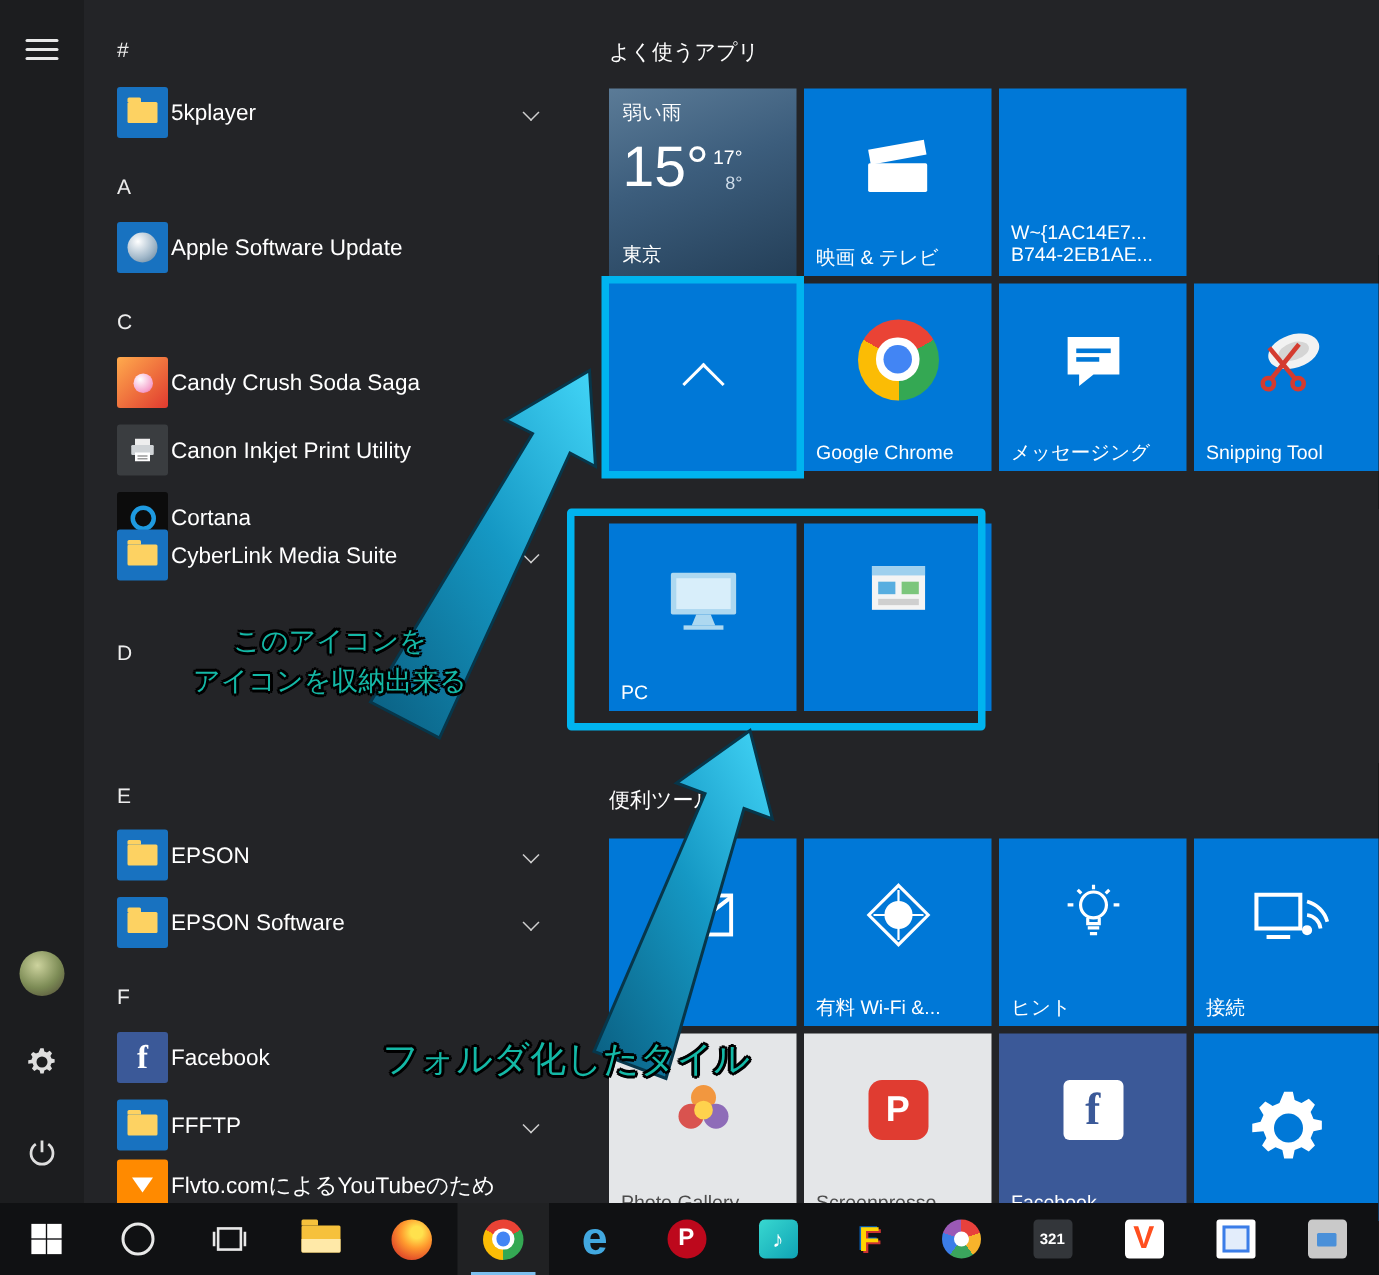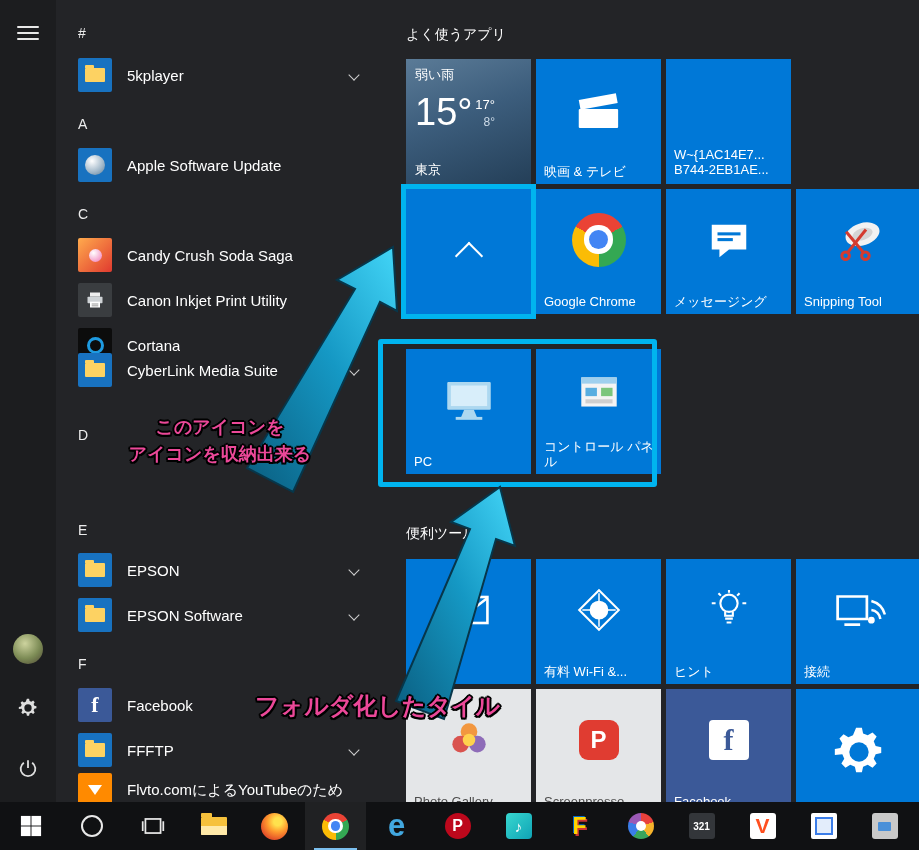--- a/index.html
+++ b/index.html
@@ -10,21 +10,21 @@
 .menu{position:absolute;left:0;top:0;right:0;bottom:48px;background:#232427}
 .nav-rail{position:absolute;left:0;top:0;width:56px;height:100%;background:#1c1d1f}
 .rail-btn{position:absolute;left:0;width:56px;height:40px;display:flex;align-items:center;justify-content:center;cursor:pointer}
 .hamburger{width:22px}
 .hamburger span{display:block;height:2px;background:#e8e8e8;margin:4px 0;border-radius:1px}
 .avatar{width:30px;height:30px;border-radius:50%;background:radial-gradient(circle at 40% 32%,#cdd39e,#7c8b55 55%,#4c4434)}
 
 
 .app-list{position:absolute;left:56px;top:0;width:320px;height:100%}
 .sec{position:absolute;left:22px;height:20px;font-size:14px;color:#ececec;display:flex;align-items:center;cursor:pointer}
-.row{position:absolute;left:22px;width:288px;height:36px;display:flex;align-items:center;gap:15px;cursor:pointer}
+.row{position:absolute;left:22px;width:288px;height:36px;display:flex;align-items:center;gap:2px;cursor:pointer}
 .row-label{font-size:15px;color:#fff;white-space:nowrap;overflow:hidden;max-width:215px}
 .chev{width:8px;height:8px;border-right:1.6px solid #cfcfcf;border-bottom:1.6px solid #cfcfcf;transform:rotate(45deg);margin-left:auto;margin-right:8px;flex:none;cursor:pointer}
 .ai{width:34px;height:34px;flex:none;display:flex;align-items:center;justify-content:center;border-radius:2px;position:relative}
 .ai-blue{background:#1872c0}
 .ai-candy{background:linear-gradient(135deg,#ffab4d,#e03a2f)}
 .ai-candy::after{content:'';width:13px;height:13px;border-radius:50%;background:radial-gradient(circle at 35% 30%,#fff,#f59fcb 70%,#d8586f)}
 .ai-dark{background:#3a3d40}
 .ai-black{background:#0c0c0c}
 .cortana-ring{width:17px;height:17px;border-radius:50%;border:3px solid #1e9ae0}
 .ai-fb{background:#3b5998}
@@ -56,21 +56,21 @@
 .chrome-ball{--s:54px;width:var(--s);height:var(--s);border-radius:50%;background:conic-gradient(from -60deg,#ea4335 0 120deg,#34a853 120deg 240deg,#fbbc05 240deg 360deg);position:relative;flex:none}
 .chrome-ball::before{content:'';position:absolute;inset:24%;border-radius:50%;background:#fff}
 .chrome-ball::after{content:'';position:absolute;inset:32%;border-radius:50%;background:#4285f4}
 .sp-logo{width:40px;height:40px;border-radius:9px;background:#e03c31;display:flex;align-items:center;justify-content:center}
 .sp-logo::after{content:"P";color:#fff;font-weight:bold;font-size:24px}
 .fbtile{width:40px;height:40px;background:#fff;border-radius:4px;display:flex;align-items:center;justify-content:center}
 .fbtile::after{content:"f";color:#3b5998;font:bold 30px "Liberation Serif","DejaVu Serif",serif}
 
 
 .arrows{position:absolute;left:0;top:0;z-index:25;pointer-events:none}
-.note{position:absolute;z-index:30;font-weight:bold;color:#ec4899;
+.note{position:absolute;z-index:30;font-weight:normal;color:#14b8a6;
  text-shadow:2px 0 0 #000,-2px 0 0 #000,0 2px 0 #000,0 -2px 0 #000,1.5px 1.5px 0 #000,-1.5px -1.5px 0 #000,1.5px -1.5px 0 #000,-1.5px 1.5px 0 #000}
 .note1{left:70px;top:414px;width:300px;text-align:center;font-size:18px;line-height:27px}
 .note2{left:255px;top:690px;font-size:24px}
 
 
 .taskbar{position:absolute;left:0;bottom:0;width:100%;height:48px;background:#101113;display:flex;z-index:40}
 .tb-item{width:61px;height:48px;display:flex;align-items:center;justify-content:center;cursor:pointer;position:relative}
 .tb-item.active{background:rgba(255,255,255,.07)}
 .tb-item.active::after{content:'';position:absolute;left:9px;right:9px;bottom:0;height:2px;background:#7cc0ef}
 .search-ring{width:22px;height:22px;border:2px solid #e8e8e8;border-radius:50%}
@@ -307,21 +307,20 @@
     <div class="tile" style="left:146px;top:349px">
       <div class="tile-icon" style="bottom:38px">
         <svg width="50" height="50" viewBox="0 0 48 48">
             <rect x="7" y="9" width="34" height="28" fill="#f4f4f4"></rect>
             <rect x="7" y="9" width="34" height="6" fill="#9fd0ee"></rect>
             <rect x="11" y="19" width="11" height="8" fill="#58aee0"></rect>
             <rect x="26" y="19" width="11" height="8" fill="#7cc67c"></rect>
             <rect x="11" y="30" width="26" height="4" fill="#cfcfcf"></rect>
           </svg>
       </div>
-      <div class="tile-label">コントロール パネル</div>
     </div>
 
     <div class="tgroup-title" style="left:16px;top:525px">便利ツール</div>
 
     <div class="tile" style="left:16px;top:559px">
       <div class="tile-icon">
         <svg width="52" height="52" viewBox="0 0 48 48" fill="none" stroke="#fff" stroke-width="2.4">
             <rect x="7" y="12" width="34" height="24"></rect>
             <path d="M7 13l17 13 17-13"></path>
           </svg>

